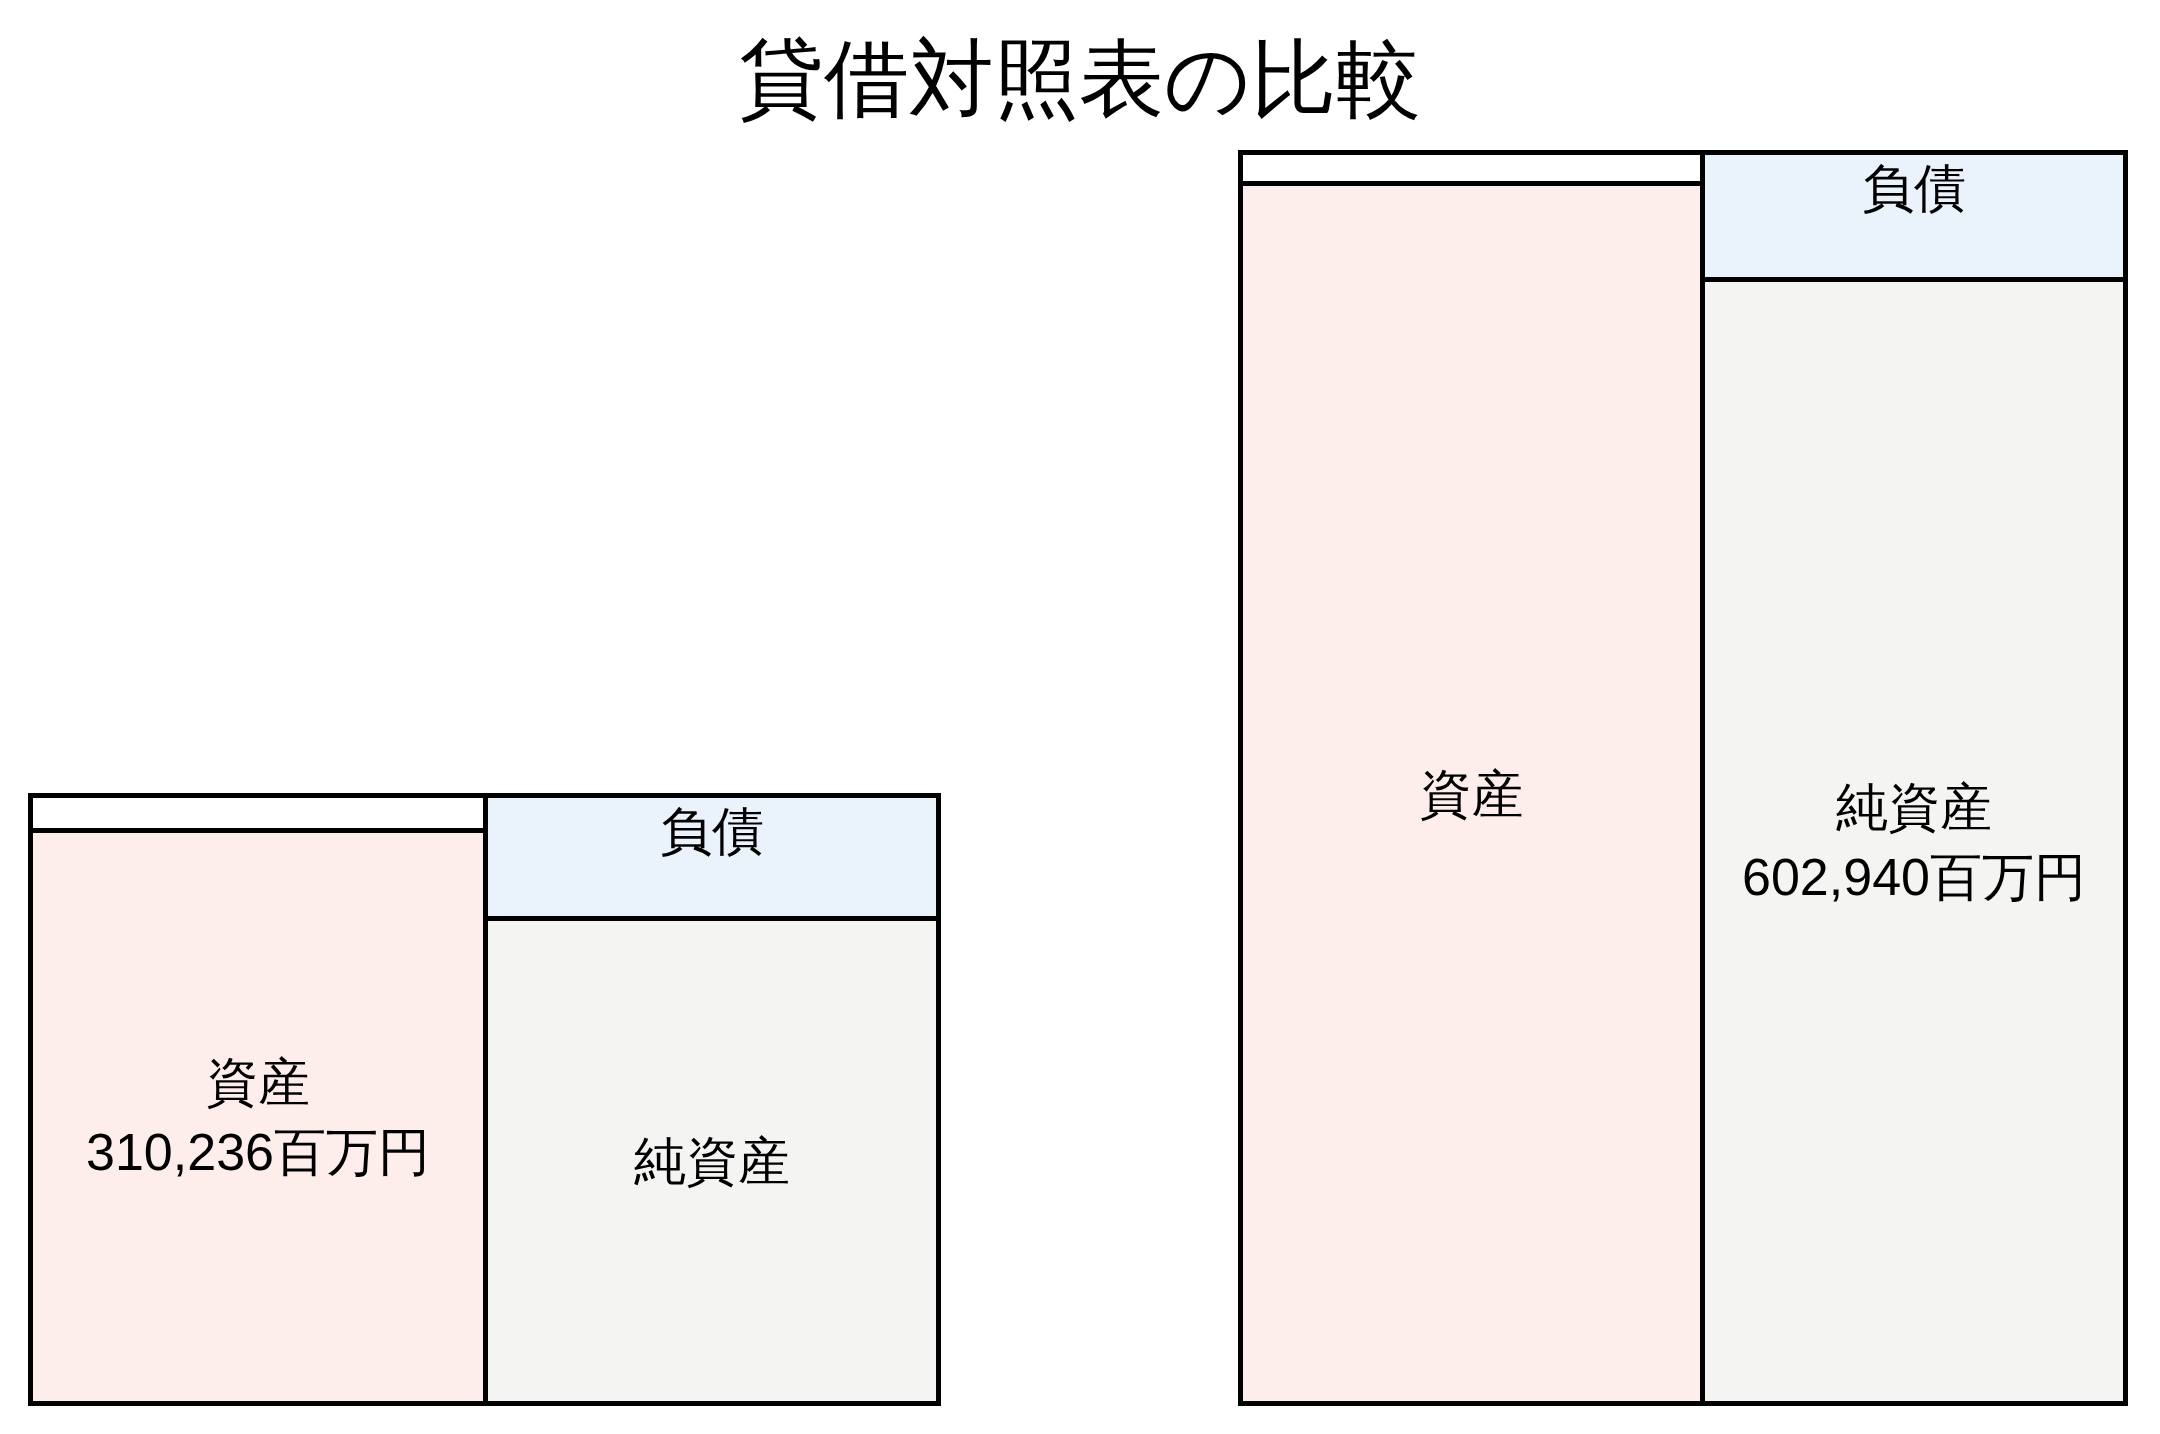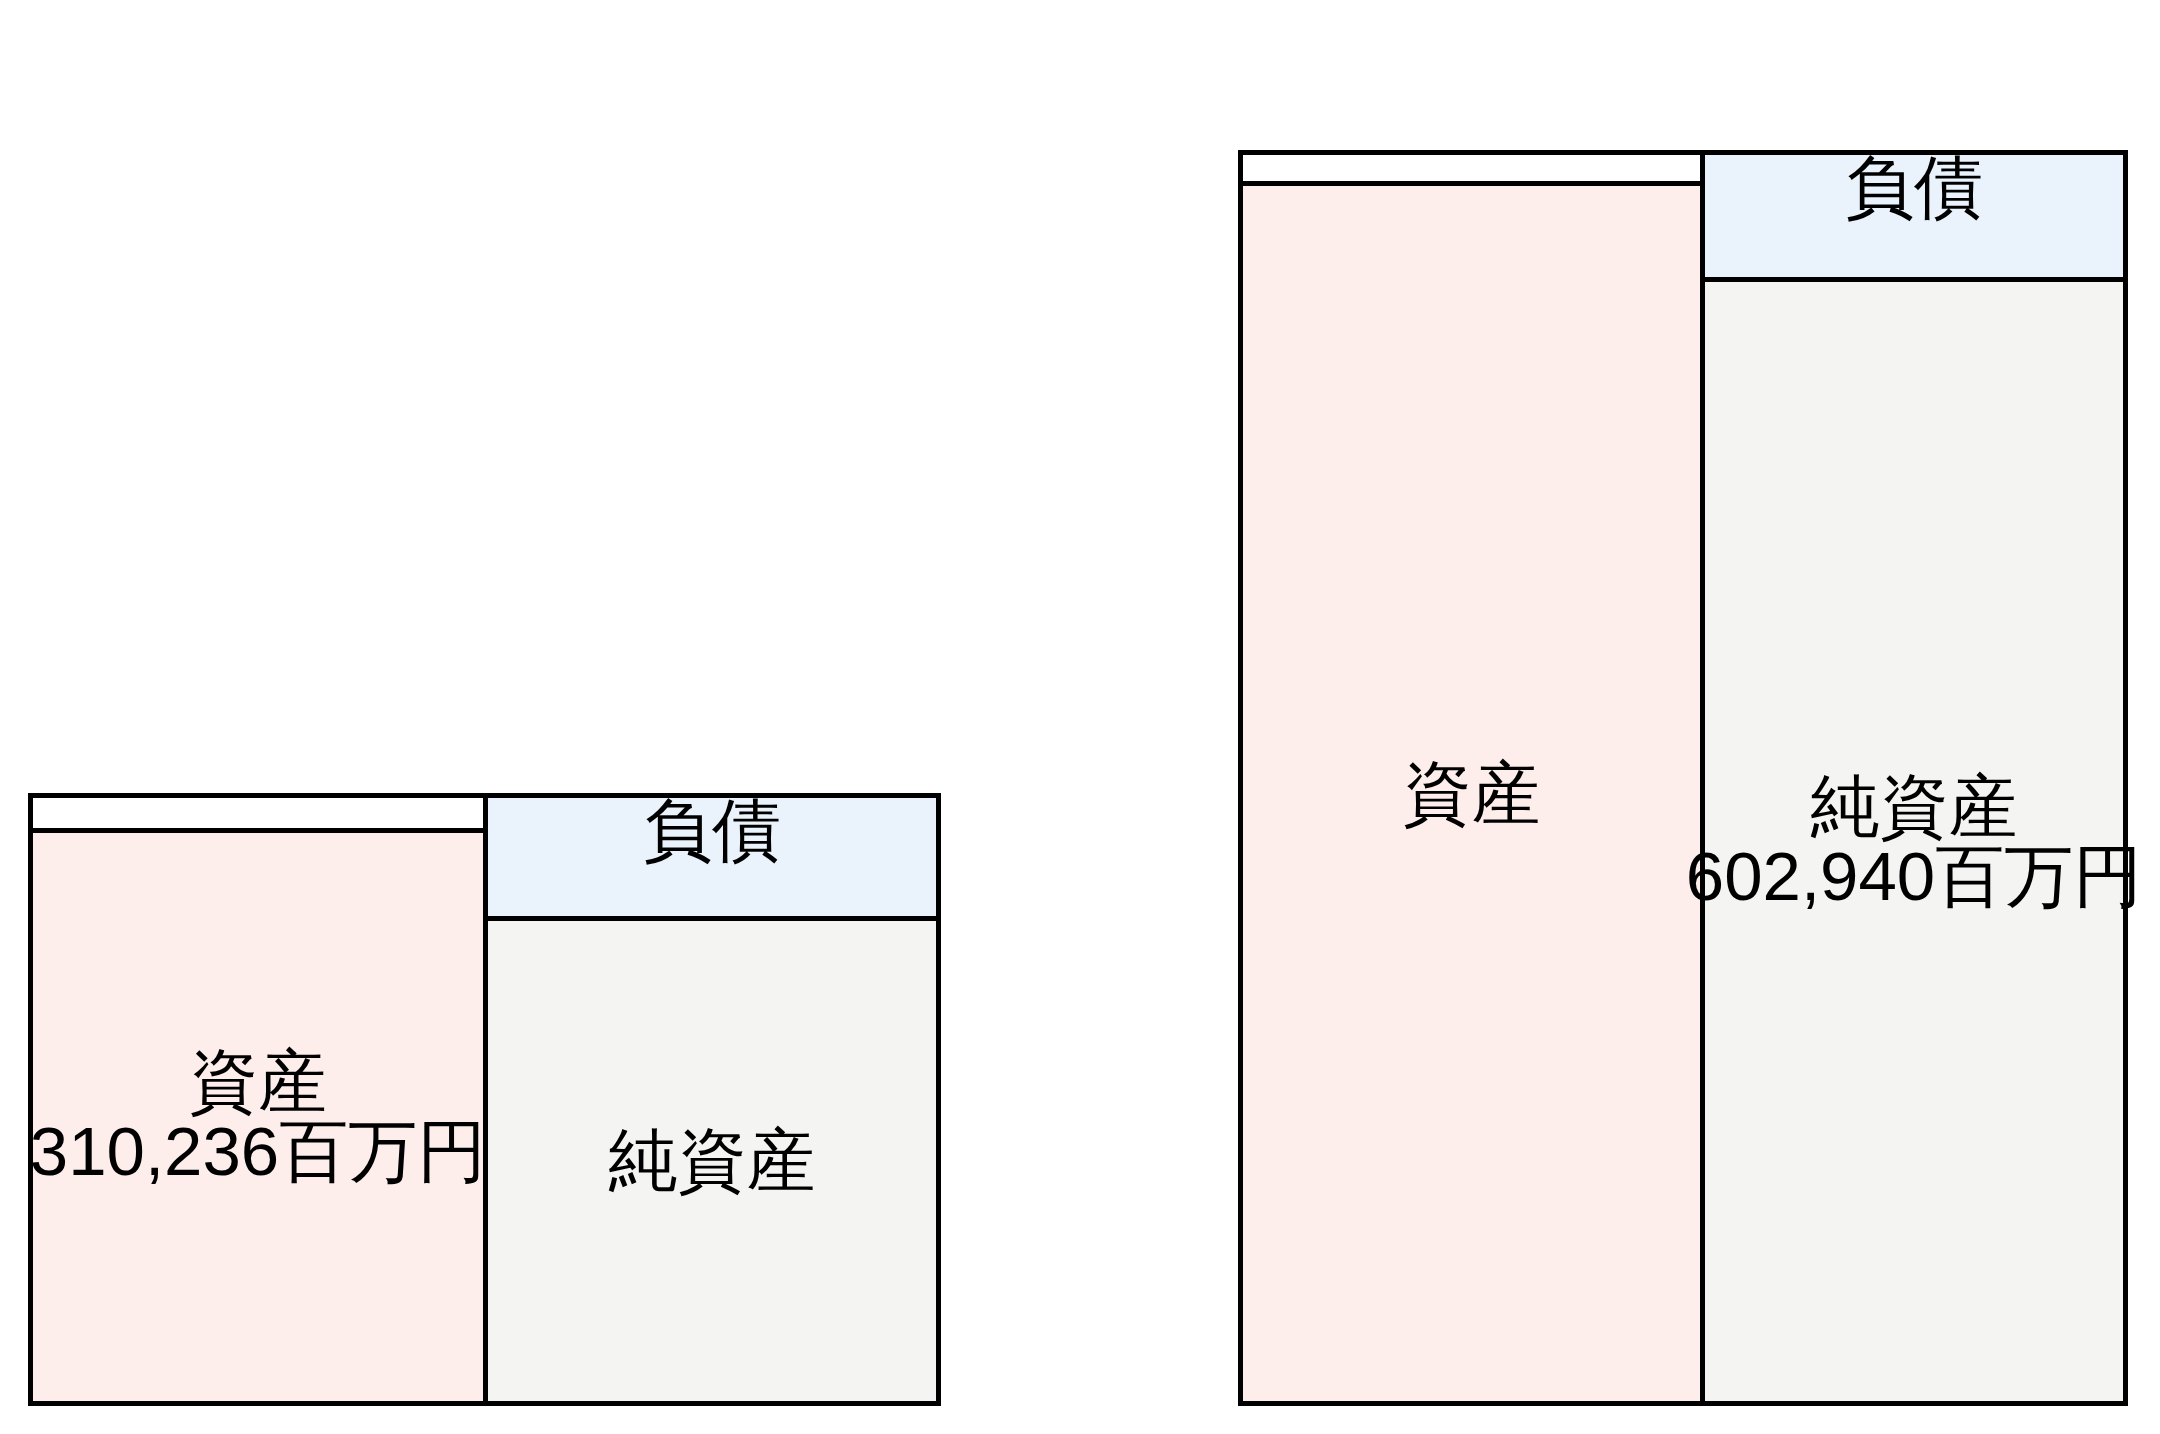--- a/index.html
+++ b/index.html
@@ -22,31 +22,32 @@
     border:5px solid var(--c-border,#000);
     background:#ffffff;
     box-sizing:border-box;
   }
   .cell{position:absolute;box-sizing:border-box;}
   .cell.assets{background:var(--c-assets,#fdeeec);border-top:5px solid var(--c-border,#000);}
   .cell.liabilities{background:var(--c-liabilities,#eaf3fc);border-bottom:5px solid var(--c-border,#000);overflow:hidden;}
   .cell.netassets{background:var(--c-net_assets,#f4f4f3);}
   .vline{position:absolute;background:var(--c-border,#000);}
   .lbl{
-    font-size:69px;line-height:70px;text-align:center;white-space:nowrap;
+    font-size:52px;line-height:70px;text-align:center;white-space:nowrap;
   }
   .lbl span{display:block;}
   .center-text{display:flex;align-items:center;justify-content:center;}
   .top-text{position:absolute;left:0;right:0;top:-2px;}
 </style>
 </head>
 <body>
 
 <div id="canvas">
 
+  <div class="title">貸借対照表の比較</div>
 
   <div class="bs-chart" style="left:28px;top:793px;width:913px;height:613px;">
     <div class="cell assets center-text" style="left:0;top:30px;width:450px;bottom:0;">
       <div class="lbl">
         <span>資産</span>
         <span>310,236百万円</span>
       </div>
     </div>
     <div class="vline" style="left:450px;top:0;width:5px;bottom:0;"></div>
     <div class="cell liabilities" style="left:455px;top:0;right:0;height:123px;">

